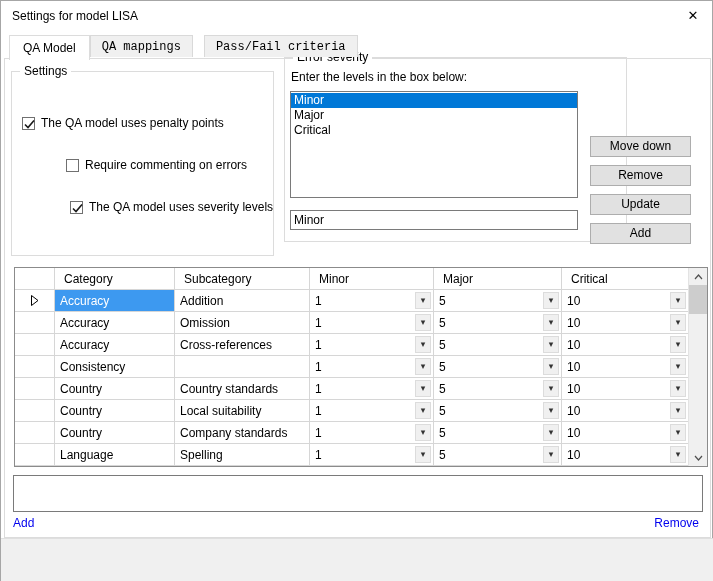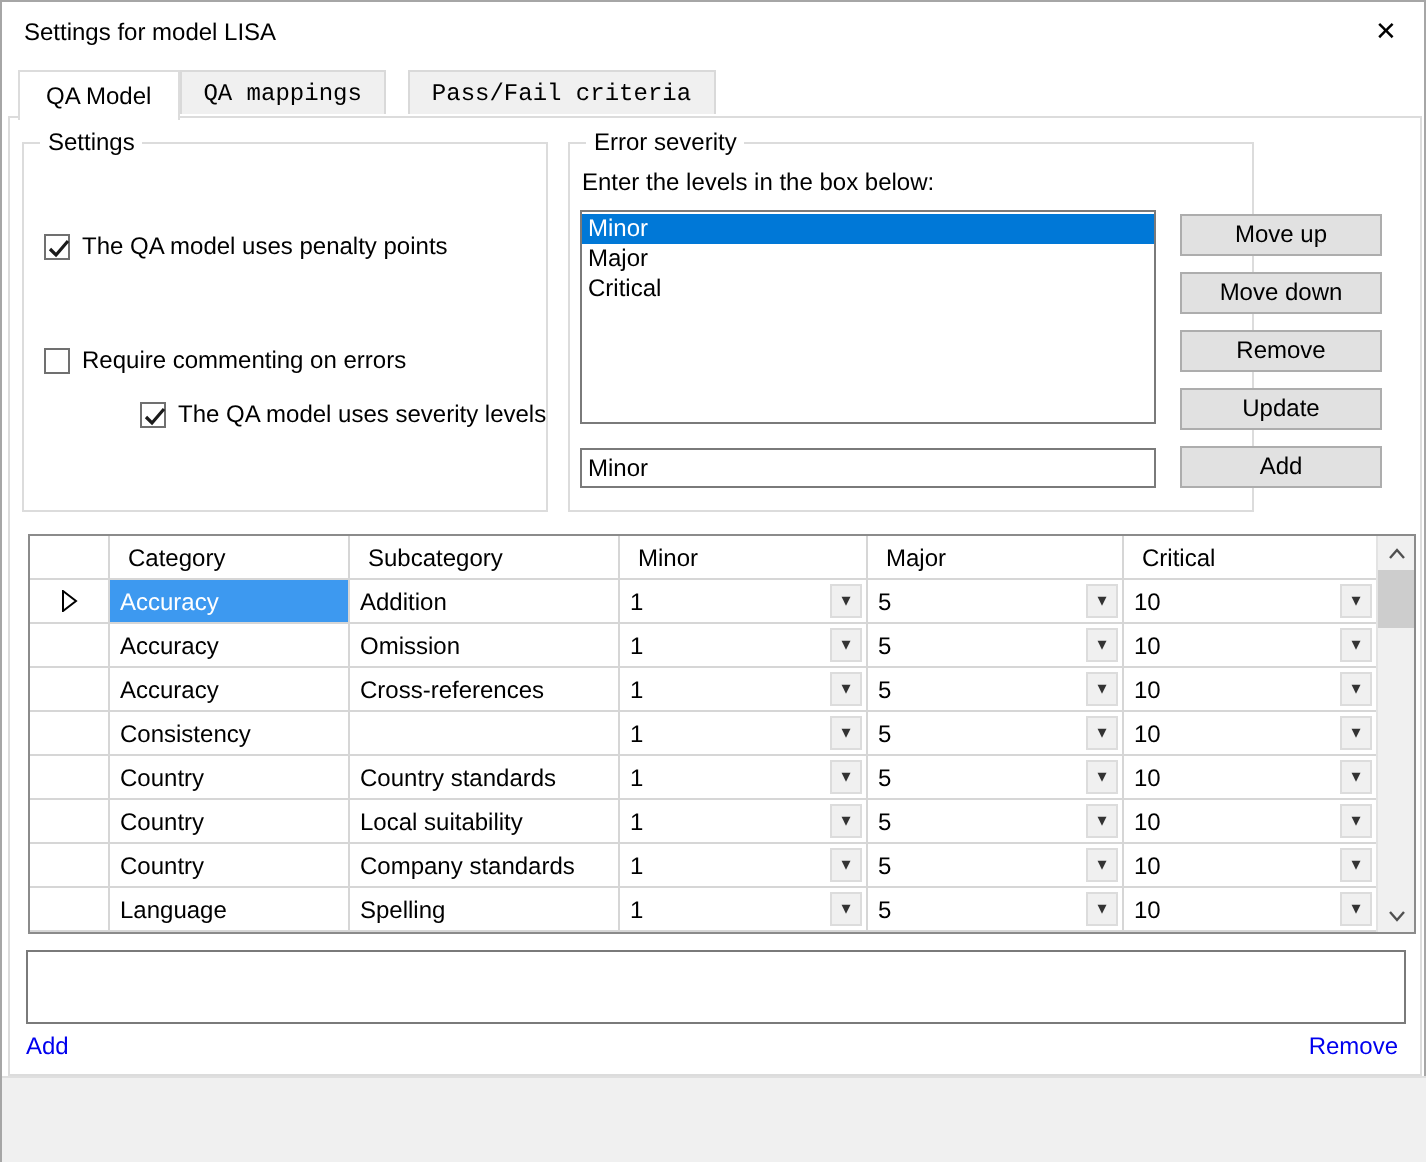--- a/index.html
+++ b/index.html
@@ -25,29 +25,29 @@
   .tab:nth-child(3) { margin-left: 11px; }
   .tab.active { height: 25px; background: #fff; border-color: #dcdcdc; margin-bottom: -1px; padding: 0 13px; }
 
   .tabpage { position: absolute; left: 3px; top: 57px; width: 707px; height: 480px;
     border: 1px solid #dcdcdc; background: #fff; z-index: 1; }
 
   
   .groupbox { position: absolute; border: 1px solid #dcdcdc; z-index: 2; }
   .groupbox-title { position: absolute; top: -8px; left: 8px; background: #fff; padding: 0 4px; }
   #gb-settings { left: 10px; top: 70px; width: 263px; height: 185px; }
-  #gb-severity { left: 283px; top: 70px; width: 343px; height: 185px; }
+  #gb-severity { left: 283px; top: 56px; width: 343px; height: 185px; }
 
   
   .checkbox-row { position: absolute; left: 10px; display: flex; align-items: center; height: 16px; }
   .checkbox { width: 13px; height: 13px; border: 1px solid #707070; background: #fff; position: relative; flex: 0 0 13px; }
   .checkbox svg { display: none; position: absolute; left: 0; top: 0; }
   .checkbox.checked svg { display: block; }
   .checkbox-label { margin-left: 6px; white-space: nowrap; }
-  #cbr-0 { top: 43px; } #cbr-1 { top: 100px; } #cbr-2 { top: 127px; padding-left: 48px; }
+  #cbr-0 { top: 43px; } #cbr-1 { top: 85px; margin-left: 44px; } #cbr-2 { top: 127px; padding-left: 48px; }
 
   
   .instruction { position: absolute; left: 6px; top: 12px; white-space: nowrap; }
   .listbox { position: absolute; left: 5px; top: 33px; width: 288px; height: 107px;
     border: 1px solid #7a7a7a; background: #fff; padding-top: 1px; overflow: hidden; }
   .listbox-item { height: 15px; line-height: 15px; padding-left: 3px; }
   .listbox-item.selected { background: #0078d7; color: #fff; }
   .severity-input { position: absolute; left: 5px; top: 152px; width: 288px; height: 20px;
     border: 1px solid #7a7a7a; padding: 0 3px; font: inherit; outline: none; }
 
@@ -143,21 +143,20 @@
 
     <div class="listbox">
       <div class="listbox-item selected">Minor</div>
       <div class="listbox-item">Major</div>
       <div class="listbox-item">Critical</div>
     </div>
 
     <input class="severity-input" value="Minor" style="">
   </div>
 
-  <div class="side-btn" id="sb-0">Move up</div>
   <div class="side-btn" id="sb-1">Move down</div>
   <div class="side-btn" id="sb-2">Remove</div>
   <div class="side-btn" id="sb-3">Update</div>
   <div class="side-btn" id="sb-4">Add</div>
 
   <div class="grid">
     <div class="grid-row grid-header">
       <div class="cell c0"></div>
       <div class="cell c1">Category</div>
       <div class="cell c2">Subcategory</div>

